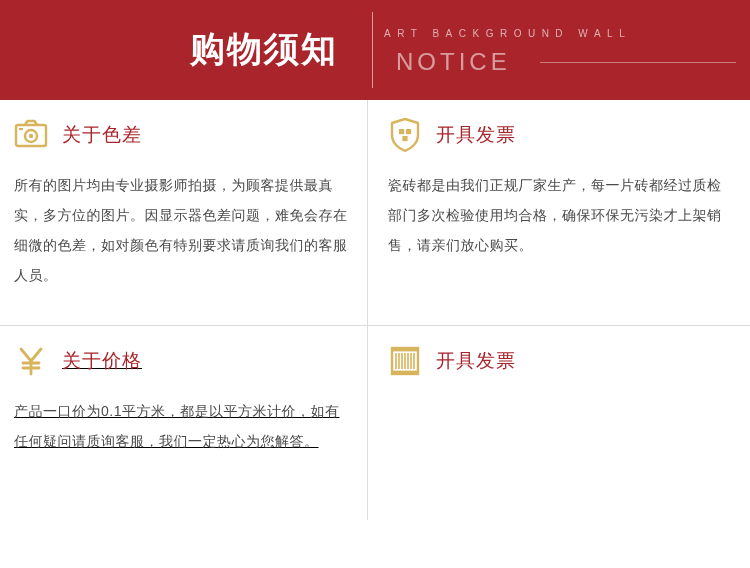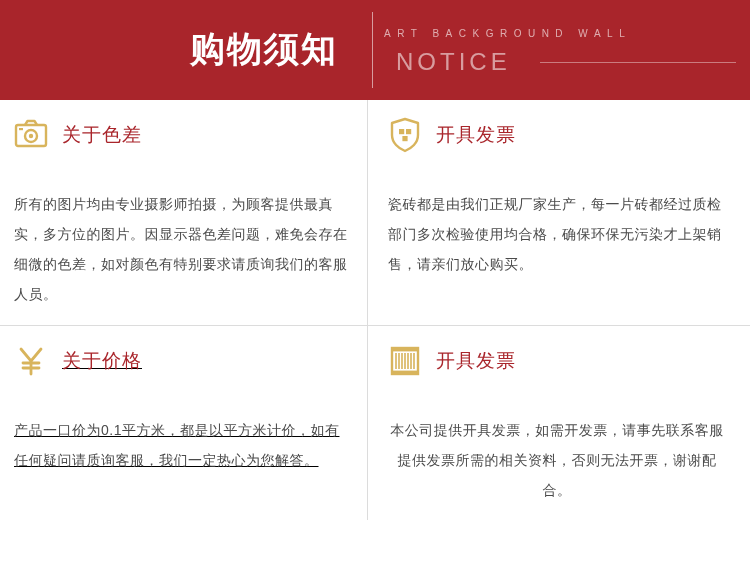--- a/index.html
+++ b/index.html
@@ -138,21 +138,20 @@
     white-space: nowrap;
   }
 
   .cell-body {
     padding-left: 14px;
     padding-right: 18px;
     font-size: 14px;
     line-height: 30px;
     color: #4b4b4b;
     letter-spacing: 0.5px;
-    margin-top: 19px;
   }
   .cell.c1 .cell-body, .cell.c3 .cell-body { padding-left: 20px; padding-right: 24px; }
 
   .cell-body p { margin: 0; }
 </style>
 </head>
 <body>
 
 <div class="page">
 
@@ -228,19 +227,16 @@
         <span class="cell-icon">
           <svg width="34" height="38" viewBox="0 0 34 38" fill="none">
             <rect x="4" y="6" width="26" height="26" stroke="#d8b45c" stroke-width="2.4" fill="none"></rect>
             <path d="M8 11 V27 M11 11 V27 M14 11 V27 M17 11 V27 M20 11 V27 M23 11 V27 M26 11 V27" stroke="#d8b45c" stroke-width="1.6"></path>
             <rect x="4" y="6" width="26" height="3.4" fill="#d8b45c"></rect>
             <rect x="4" y="28.6" width="26" height="3.4" fill="#d8b45c"></rect>
           </svg>
         </span>
         <span class="cell-title">开具发票</span>
       </div>
-      <div class="cell-body">
-        <p>本公司提供开具发票，如需开发票，请事先联系客服提供发票所需的相关资料，否则无法开票，谢谢配合。</p>
-      </div>
     </div>
 
   </div>
 </div>
 
 </body></html>

